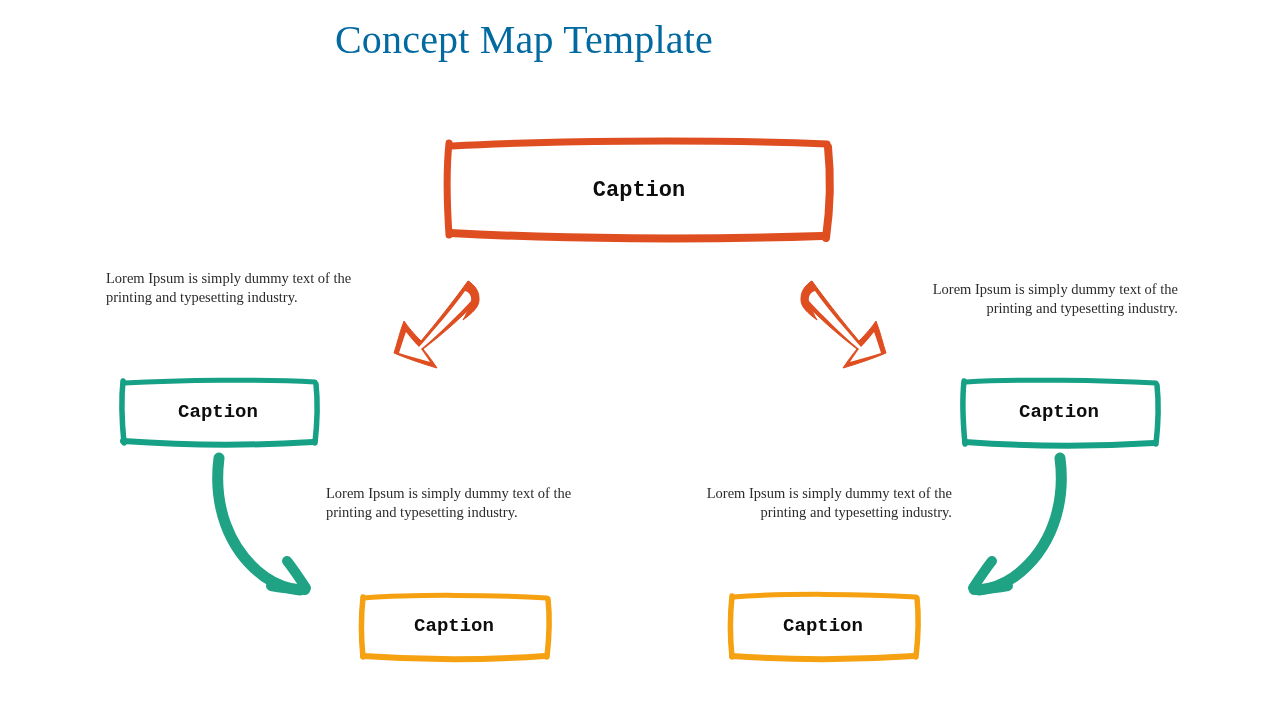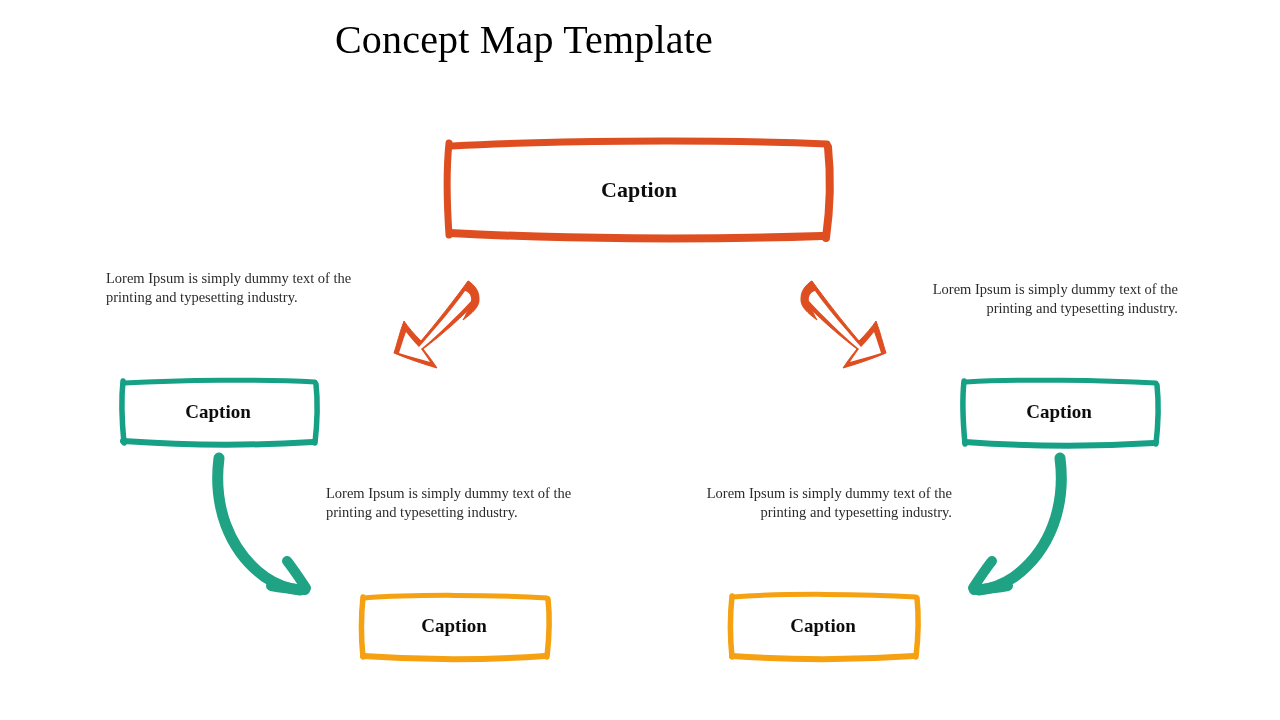--- a/index.html
+++ b/index.html
@@ -26,29 +26,29 @@
   .title {
     position: absolute;
     left: 0;
     top: 16px;
     width: 1048px;
     text-align: center;
     font-family: "Liberation Serif", "DejaVu Serif", serif;
     font-size: 40px;
     font-weight: 400;
     letter-spacing: 0.2px;
-    color: #000000;
+    color: #0369a1;
   }
 
   .node {
     position: absolute;
     display: flex;
     align-items: center;
     justify-content: center;
-    font-family: Liberation Serif, serif;
+    font-family: Liberation Mono, monospace;
     font-weight: 700;
     color: #0d0d0d;
     box-sizing: border-box;
     background: transparent;
   }
 
   .node-top      { left: 446px; top: 140px; width: 386px; height: 100px; font-size: 22px; }
   .node-left     { left: 120px; top: 379px; width: 196px; height: 66px; font-size: 19px; }
   .node-right    { left: 961px; top: 379px; width: 196px; height: 66px; font-size: 19px; }
   .node-bl       { left: 360px; top: 594px; width: 188px; height: 64px; font-size: 19px; }

